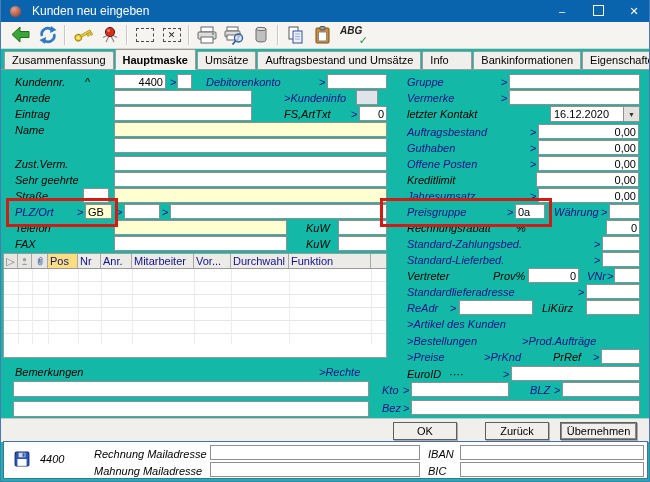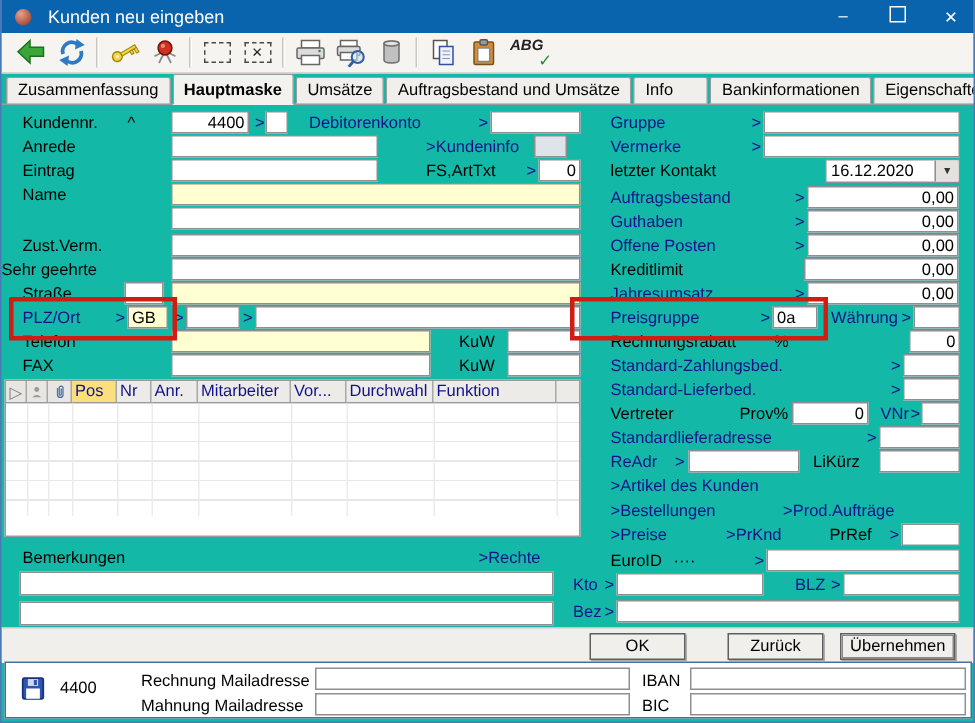--- a/index.html
+++ b/index.html
@@ -21,21 +21,21 @@
   .tsep{width:1px;height:20px;background:#c9c7c3;border-right:1px solid #fff;margin:0 3px;}
   .selbox{width:16px;height:12px;border:1px dashed #4a4a4a;display:flex;align-items:center;justify-content:center;font-size:9px;font-weight:bold;color:#222;}
   .abgwrap{position:relative;width:30px;height:22px;}
   .abgtxt{font-style:italic;font-weight:bold;font-size:10px;color:#222;position:absolute;left:2px;top:1px;}
   .abgchk{position:absolute;right:0px;bottom:-1px;color:#2c8c2c;font-weight:bold;font-size:11px;}
   
   #tabbar{position:absolute;left:0;top:49px;width:100%;height:21px;display:flex;align-items:flex-end;padding-left:3px;box-sizing:border-box;border-bottom:1px solid #9b9b9b;}
   .tab{border:1px solid #9b9b9b;border-bottom:none;border-radius:2px 2px 0 0;padding:2px 7px 3px 7px;margin-right:1px;background:#f1efeb;color:#000;white-space:nowrap;}
   .tab.active{position:relative;top:1px;padding-top:4px;background:#f4f2ee;font-weight:bold;z-index:2;border-bottom:1px solid #f4f2ee;}
   
-  .lbl{position:absolute;color:#000;white-space:nowrap;}
+  .lbl{position:absolute;color:#000;white-space:nowrap;font-style:italic;}
   .blu{color:#12128a;}
   .chev{position:absolute;color:#12128a;white-space:nowrap;}
   .fld{position:absolute;height:15px;box-sizing:border-box;background:#fff;border:1px solid #8f8f8f;font-family:inherit;font-size:11px;padding:0 2px;color:#000;}
   .yel{background:#ffffd2;}
   .num{text-align:right;}
   .gray{background:#dfe3ea;}
   input.fld{outline:none;}
   .hl{position:absolute;border:3px solid #cf1d15;background:transparent;pointer-events:none;z-index:5;}
   
   #datebox{position:absolute;left:549px;top:106px;width:90px;height:16px;box-sizing:border-box;border:1px solid #8f8f8f;background:#fff;display:flex;}
@@ -193,21 +193,21 @@
   <div class="chev" style="left:350px;top:108px">&gt;</div>
   <input class="fld num" style="left: 358px; top: 106px; width: 28px;" value="0">
 
   <div class="lbl" style="left:14px;top:124px">Name</div>
   <input class="fld yel" style="left: 113px; top: 122px; width: 273px;">
   <input class="fld" style="left: 113px; top: 138px; width: 273px;">
 
   <div class="lbl" style="left:14px;top:158px">Zust.Verm.</div>
   <input class="fld" style="left: 113px; top: 156px; width: 273px;">
 
-  <div class="lbl" style="left:0;top:174px">Sehr geehrte</div>
+  <div class="lbl" style="left:14px;top:174px">Sehr geehrte</div>
   <input class="fld" style="left: 113px; top: 172px; width: 273px;">
 
   <div class="lbl" style="left:14px;top:190px">Straße</div>
   <input class="fld" style="left: 82px; top: 188px; width: 26px;">
   <input class="fld yel" style="left: 113px; top: 188px; width: 273px;">
 
   <div class="lbl blu" style="left:14px;top:206px">PLZ/Ort</div>
   <div class="chev" style="left:76px;top:206px">&gt;</div>
   <input class="fld yel" style="left: 84px; top: 204px; width: 27px;" value="GB">
   <div class="chev" style="left:115px;top:206px">&gt;</div>

